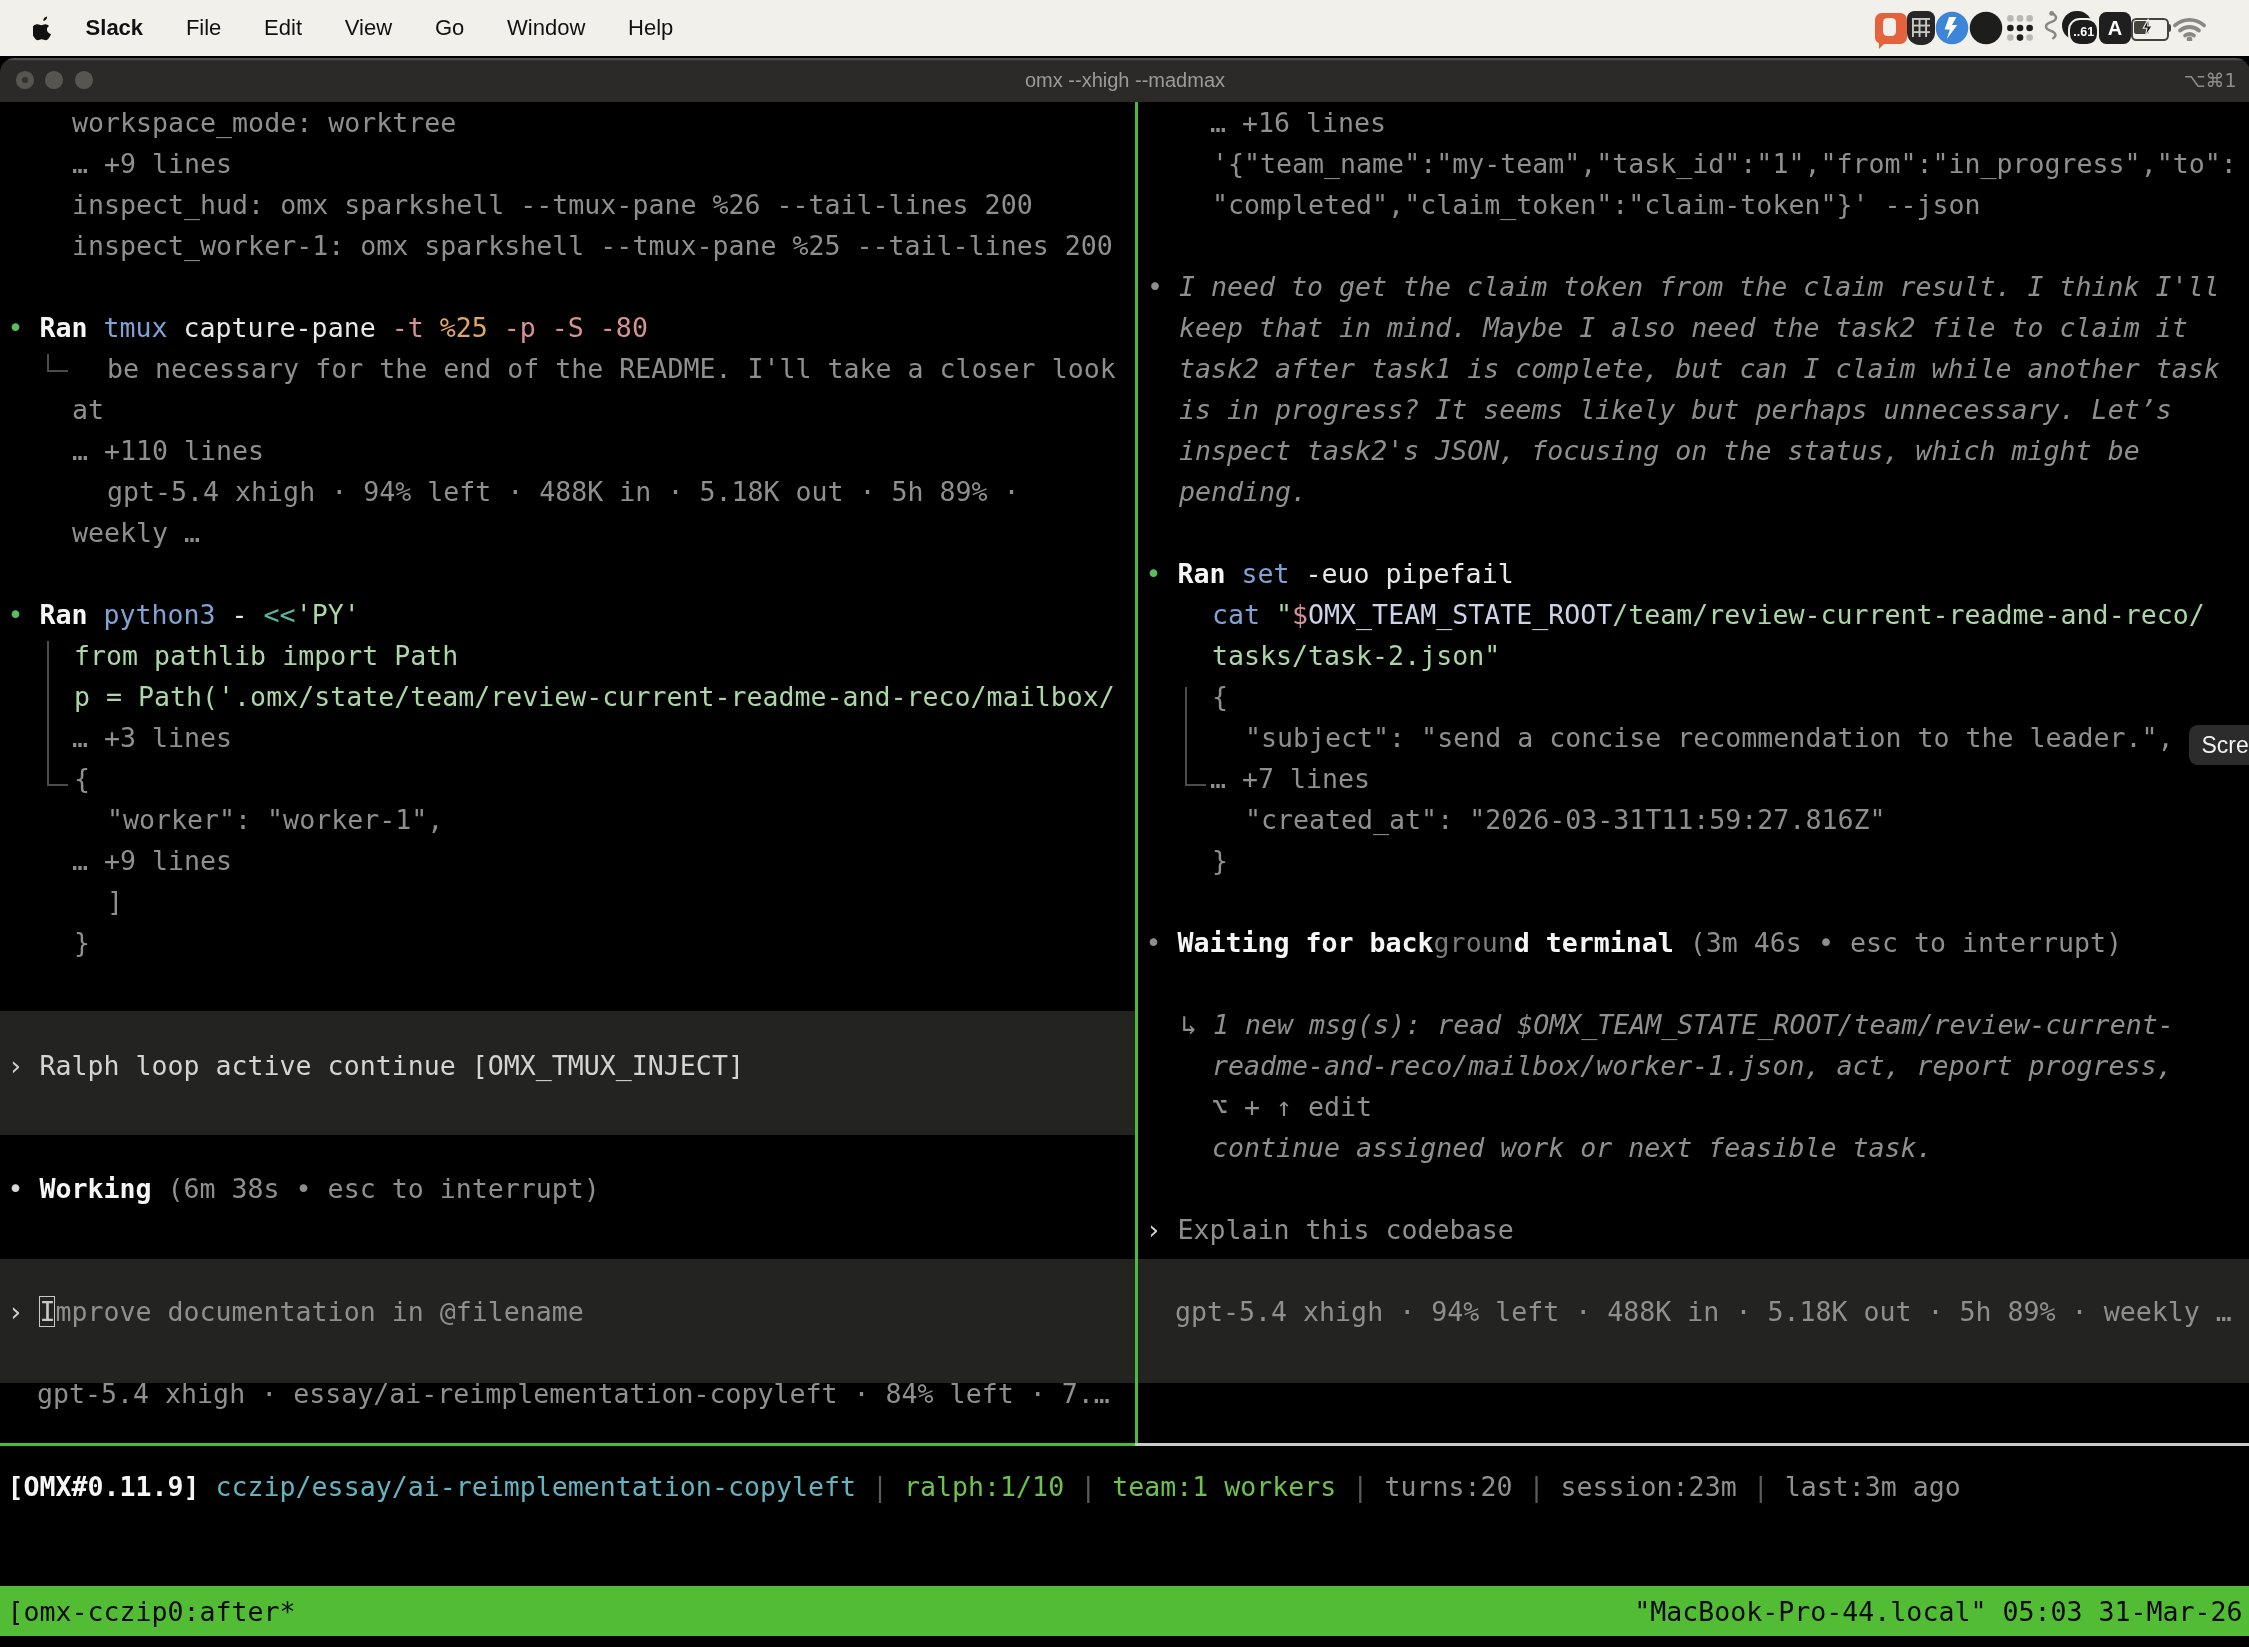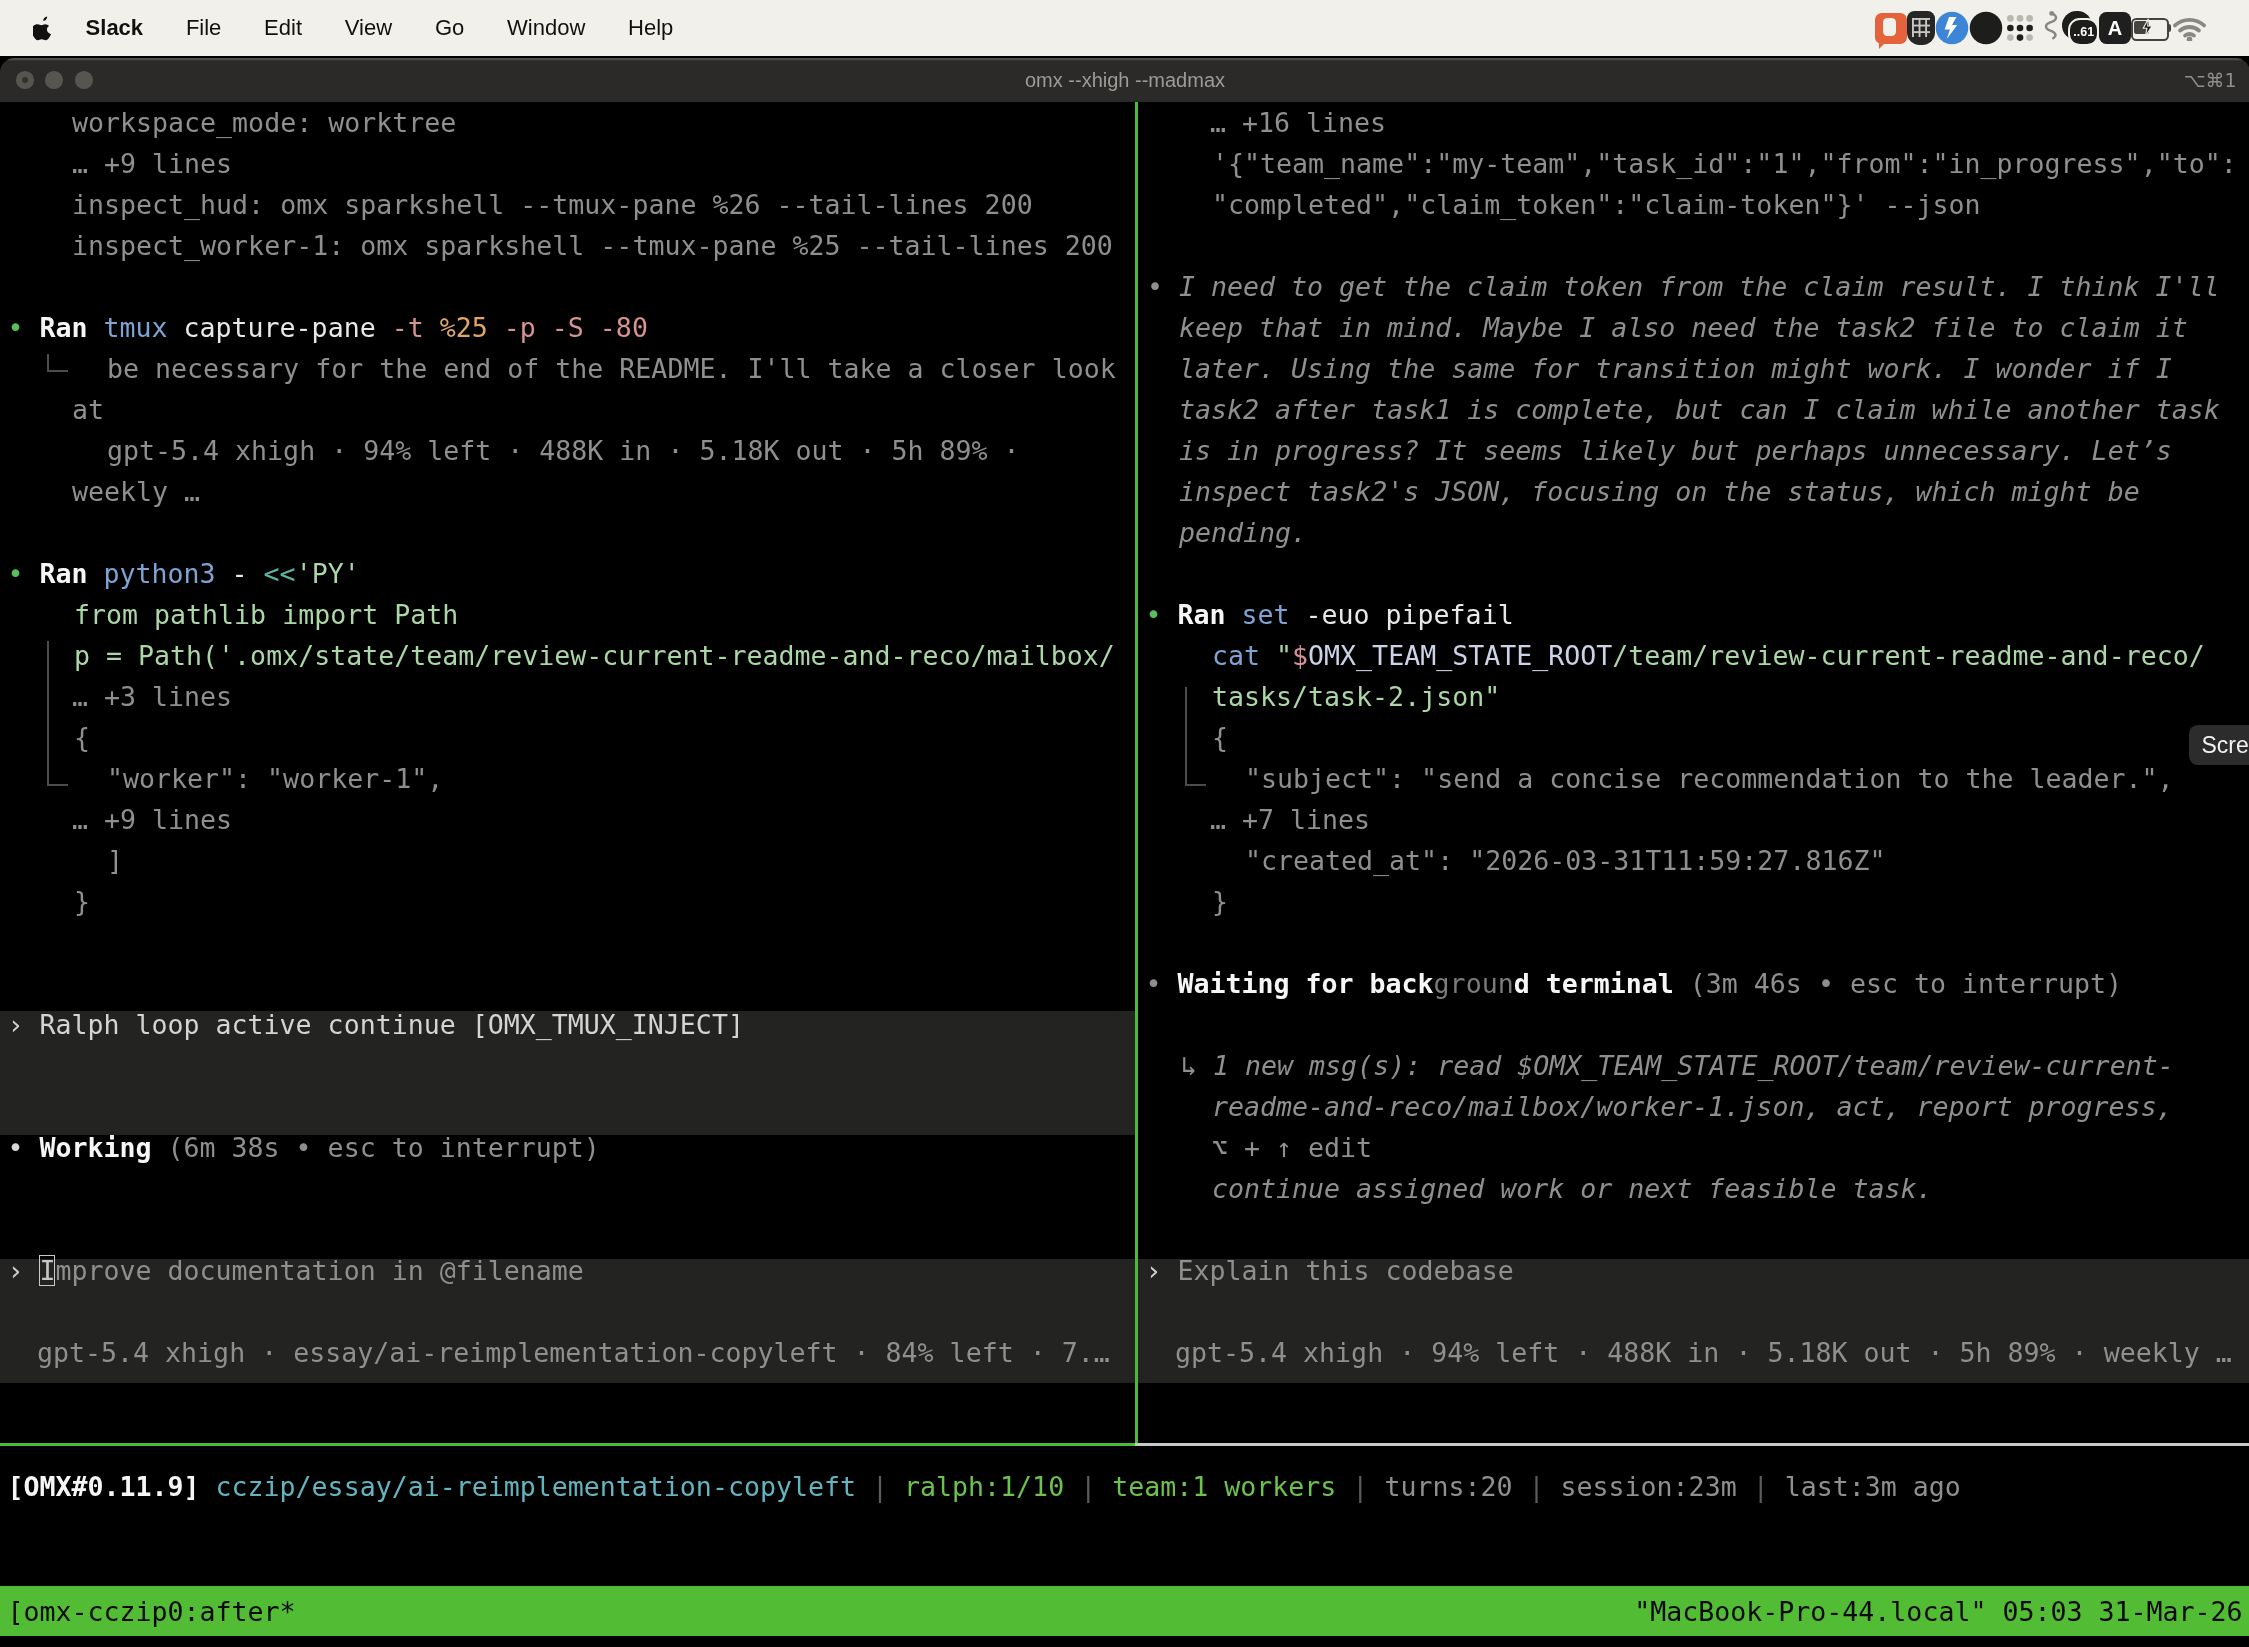--- a/index.html
+++ b/index.html
@@ -177,20 +177,21 @@
       <div class="guide" style="left:47px;top:539px;height:143px"></div>
       <div class="lines" id="pane-left-lines">
           <div class="tl" style="padding-left: 72px;"><span class="seg c-g">workspace_mode: worktree</span></div>
           <div class="tl" style="padding-left: 72px;"><span class="seg c-g">… +9 lines</span></div>
           <div class="tl" style="padding-left: 72px;"><span class="seg c-g">inspect_hud: omx sparkshell --tmux-pane %26 --tail-lines 200</span></div>
           <div class="tl" style="padding-left: 72px;"><span class="seg c-g">inspect_worker-1: omx sparkshell --tmux-pane %25 --tail-lines 200</span></div>
           <div class="tl" style="padding-left: 0px;"></div>
           <div class="tl" style="padding-left: 7.4px;"><span class="seg c-gb">• </span><span class="seg c-bw">Ran </span><span class="seg c-blue">tmux </span><span class="seg c-w">capture-pane </span><span class="seg c-sal">-t </span><span class="seg c-org">%25 </span><span class="seg c-sal">-p </span><span class="seg c-sal">-S </span><span class="seg c-sal">-80</span></div>
           <div class="tl" style="padding-left: 107px;"><span class="seg c-g">be necessary for the end of the README. I'll take a closer look</span></div>
           <div class="tl" style="padding-left: 72px;"><span class="seg c-g">at</span></div>
+          <div class="tl" style="padding-left: 72px;"><span class="seg c-g">… +110 lines</span></div>
           <div class="tl" style="padding-left: 107px;"><span class="seg c-g">gpt-5.4 xhigh · 94% left · 488K in · 5.18K out · 5h 89% ·</span></div>
           <div class="tl" style="padding-left: 72px;"><span class="seg c-g">weekly …</span></div>
           <div class="tl" style="padding-left: 0px;"></div>
           <div class="tl" style="padding-left: 7.4px;"><span class="seg c-gb">• </span><span class="seg c-bw">Ran </span><span class="seg c-blue">python3 </span><span class="seg c-w">- </span><span class="seg c-teal">&lt;&lt;</span><span class="seg c-grn">'PY'</span></div>
           <div class="tl" style="padding-left: 74px;"><span class="seg c-grn">from pathlib import Path</span></div>
           <div class="tl" style="padding-left: 74px;"><span class="seg c-grn">p = Path('.omx/state/team/review-current-readme-and-reco/mailbox/</span></div>
           <div class="tl" style="padding-left: 72px;"><span class="seg c-g">… +3 lines</span></div>
           <div class="tl" style="padding-left: 74px;"><span class="seg c-g">{</span></div>
           <div class="tl" style="padding-left: 107px;"><span class="seg c-g">"worker": "worker-1",</span></div>
           <div class="tl" style="padding-left: 72px;"><span class="seg c-g">… +9 lines</span></div>
@@ -213,21 +214,20 @@
     <div class="pane pane-right" id="pane-right">
       <div class="band" style="top:1157px"></div>
       <div class="guide" style="left:47px;top:585px;height:97px"></div>
       <div class="lines" id="pane-right-lines">
           <div class="tl" style="padding-left: 72px;"><span class="seg c-g">… +16 lines</span></div>
           <div class="tl" style="padding-left: 74px;"><span class="seg c-g">'{"team_name":"my-team","task_id":"1","from":"in_progress","to":</span></div>
           <div class="tl" style="padding-left: 74px;"><span class="seg c-g">"completed","claim_token":"claim-token"}' --json</span></div>
           <div class="tl" style="padding-left: 0px;"></div>
           <div class="tl" style="padding-left: 8.9px;"><span class="seg c-g">• </span><span class="seg c-it">I need to get the claim token from the claim result. I think I'll</span></div>
           <div class="tl" style="padding-left: 41px;"><span class="seg c-it">keep that in mind. Maybe I also need the task2 file to claim it</span></div>
-          <div class="tl" style="padding-left: 41px;"><span class="seg c-it">later. Using the same for transition might work. I wonder if I</span></div>
           <div class="tl" style="padding-left: 41px;"><span class="seg c-it">task2 after task1 is complete, but can I claim while another task</span></div>
           <div class="tl" style="padding-left: 41px;"><span class="seg c-it">is in progress? It seems likely but perhaps unnecessary. Let’s</span></div>
           <div class="tl" style="padding-left: 41px;"><span class="seg c-it">inspect task2's JSON, focusing on the status, which might be</span></div>
           <div class="tl" style="padding-left: 41px;"><span class="seg c-it">pending.</span></div>
           <div class="tl" style="padding-left: 0px;"></div>
           <div class="tl" style="padding-left: 7.4px;"><span class="seg c-gb">• </span><span class="seg c-bw">Ran </span><span class="seg c-blue">set </span><span class="seg c-w">-euo pipefail</span></div>
           <div class="tl" style="padding-left: 74px;"><span class="seg c-blue">cat </span><span class="seg c-grn">"</span><span class="seg c-pink">$</span><span class="seg c-lav">OMX_TEAM_STATE_ROOT</span><span class="seg c-grn">/team/review-current-readme-and-reco/</span></div>
           <div class="tl" style="padding-left: 74px;"><span class="seg c-grn">tasks/task-2.json"</span></div>
           <div class="tl" style="padding-left: 74px;"><span class="seg c-g">{</span></div>
           <div class="tl" style="padding-left: 107px;"><span class="seg c-g">"subject": "send a concise recommendation to the leader.",</span></div>

